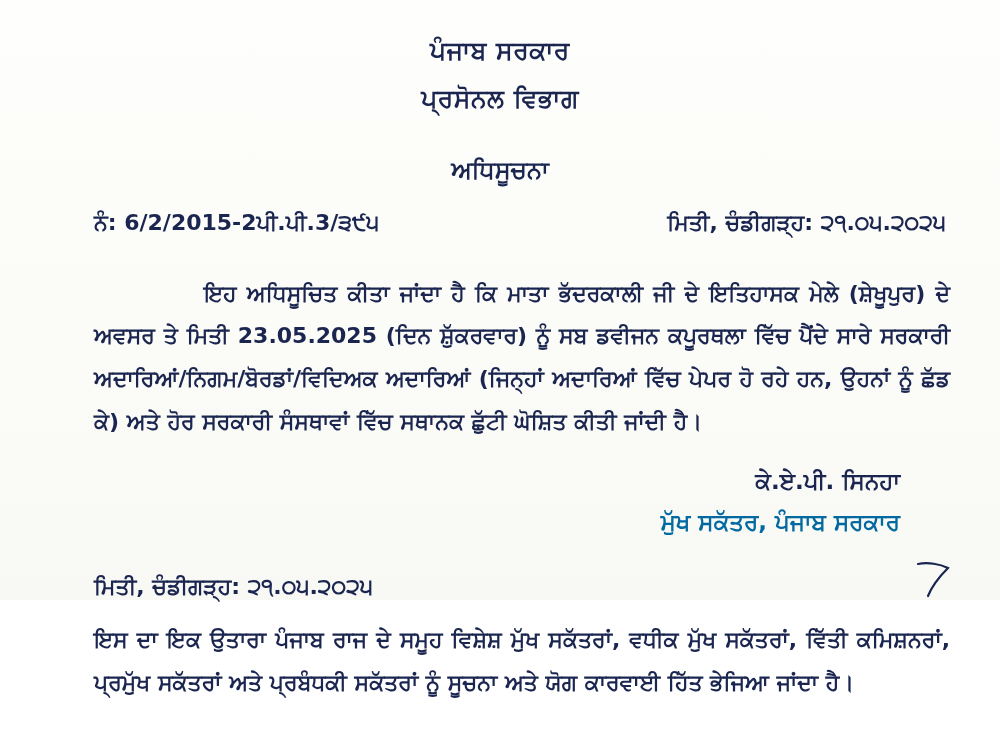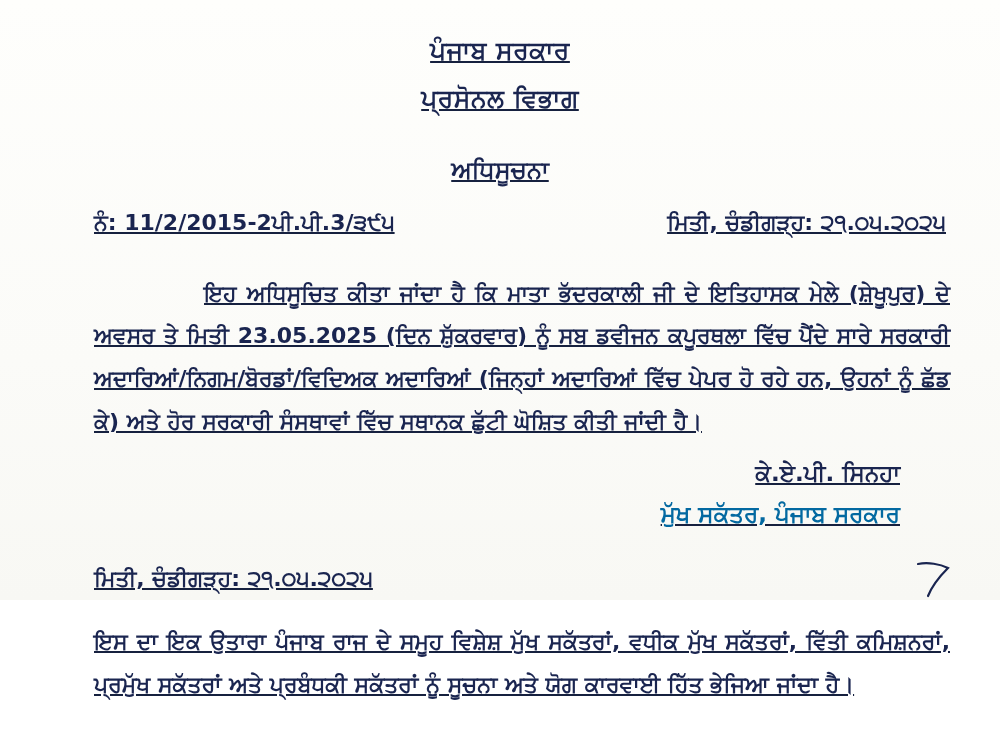--- a/index.html
+++ b/index.html
@@ -14,21 +14,20 @@
     font-family: "DejaVu Sans", sans-serif;
     color: #16213f;
   }
   .page {
     position: relative;
     width: 1000px;
     height: 600px;
     background: #fdfdfb;
     box-sizing: border-box;
     padding: 18px 40px 0 40px;
-    text-decoration: underline;
   }
   
   .page::before {
     content: "";
     position: absolute;
     inset: 0;
     background: linear-gradient(180deg, #fefefc 0%, #fbfbf8 60%, #f8f8f4 100%);
     pointer-events: none;
     z-index: 0;
   }
@@ -82,21 +81,21 @@
     color: #1a2550;
     text-align: justify;
     padding: 0 10px 0 54px;
     font-weight: 600;
   }
   .body-para .indent {
     display: inline-block;
     width: 110px;
   }
   .sign-block {
-    margin-top: 16px;
+    margin-top: 24px;
     text-align: right;
     padding-right: 60px;
   }
   .sign-name {
     font-size: 23px;
     font-weight: 700;
     color: #1a2550;
   }
   .sign-desig {
     margin-top: 14px;
@@ -105,21 +104,21 @@
     color: #0369a1;
   }
   .meta-row2 {
     display: flex;
     justify-content: space-between;
     align-items: flex-end;
     margin-top: 38px;
     padding: 0 14px 0 54px;
   }
   .body-para2 {
-    margin-top: 30px;
+    margin-top: 20px;
     font-size: 22px;
     line-height: 1.95;
     color: #1a2550;
     text-align: justify;
     padding: 0 10px 0 54px;
     font-weight: 600;
   }
   .scribble {
     position: absolute;
     right: 46px;
@@ -134,21 +133,21 @@
 
 <div class="page">
   <div class="content">
 
     <div class="center hdr-line l1">ਪੰਜਾਬ ਸਰਕਾਰ</div>
     <div class="center hdr-line l2">ਪ੍ਰਸੋਨਲ ਵਿਭਾਗ</div>
 
     <div class="notif-title">ਅਧਿਸੂਚਨਾ</div>
 
     <div class="meta-row">
-      <div class="meta-left">ਨੰ: 11/2/2015-2ਪੀ.ਪੀ.3/੩੯੫</div>
+      <div class="meta-left">ਨੰ: 6/2/2015-2ਪੀ.ਪੀ.3/੩੯੫</div>
       <div class="meta-right">ਮਿਤੀ, ਚੰਡੀਗੜ੍ਹ: ੨੧.੦੫.੨੦੨੫</div>
     </div>
 
     <div class="body-para">
       <span class="indent"></span><span>ਇਹ ਅਧਿਸੂਚਿਤ ਕੀਤਾ ਜਾਂਦਾ ਹੈ ਕਿ  ਮਾਤਾ ਭੱਦਰਕਾਲੀ ਜੀ ਦੇ ਇਤਿਹਾਸਕ ਮੇਲੇ (ਸ਼ੇਖੂਪੁਰ) ਦੇ ਅਵਸਰ ਤੇ ਮਿਤੀ 23.05.2025 (ਦਿਨ ਸ਼ੁੱਕਰਵਾਰ) ਨੂੰ ਸਬ ਡਵੀਜਨ ਕਪੂਰਥਲਾ ਵਿੱਚ ਪੈਂਦੇ ਸਾਰੇ ਸਰਕਾਰੀ ਅਦਾਰਿਆਂ/ਨਿਗਮ/ਬੋਰਡਾਂ/ਵਿਦਿਅਕ ਅਦਾਰਿਆਂ (ਜਿਨ੍ਹਾਂ ਅਦਾਰਿਆਂ ਵਿੱਚ ਪੇਪਰ ਹੋ ਰਹੇ ਹਨ, ਉਹਨਾਂ ਨੂੰ ਛੱਡ ਕੇ) ਅਤੇ ਹੋਰ ਸਰਕਾਰੀ ਸੰਸਥਾਵਾਂ ਵਿੱਚ ਸਥਾਨਕ ਛੁੱਟੀ ਘੋਸ਼ਿਤ ਕੀਤੀ ਜਾਂਦੀ ਹੈ।</span>
     </div>
 
     <div class="sign-block">
       <div class="sign-name">ਕੇ.ਏ.ਪੀ. ਸਿਨਹਾ</div>
       <div class="sign-desig">ਮੁੱਖ ਸਕੱਤਰ, ਪੰਜਾਬ ਸਰਕਾਰ</div>

